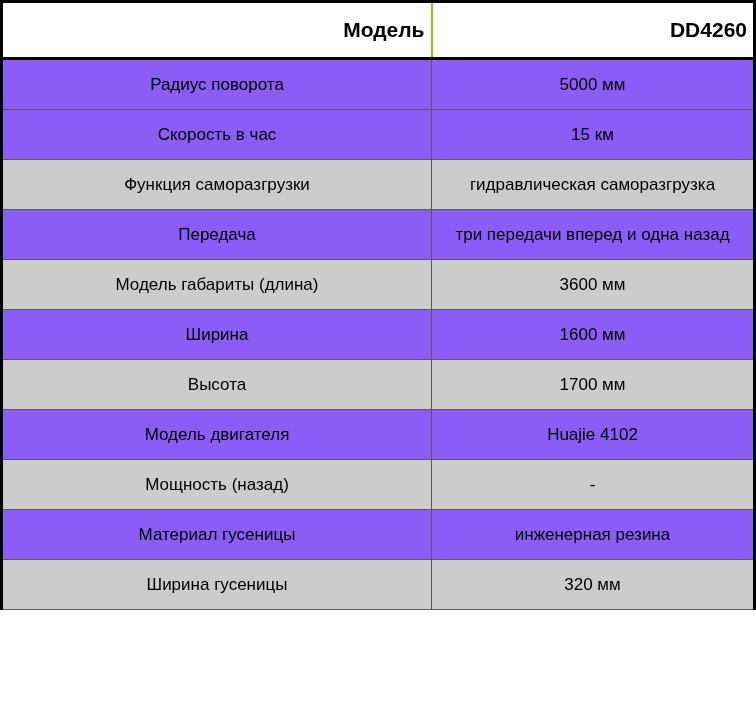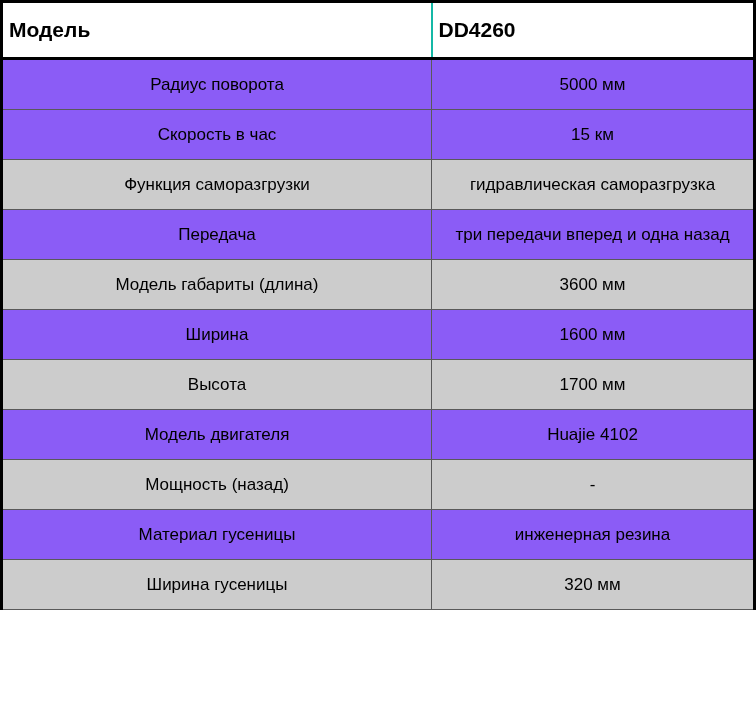--- a/index.html
+++ b/index.html
@@ -23,27 +23,27 @@
     border-bottom: 1px solid #595959;
   }
   col.c1 { width: 430px; }
   col.c2 { width: 323px; }
   th {
     height: 50px;
     background: #ffffff;
     font-size: 21px;
     font-weight: bold;
     color: #000000;
-    text-align: left;
+    text-align: right;
     vertical-align: middle;
     border-bottom: 3px solid #000000;
     padding: 2px 6px;
   }
   th + th {
-    border-left: 2px solid #14b8a6;
+    border-left: 2px solid #84cc16;
   }
   td {
     height: 45px;
     font-size: 17px;
     color: #000000;
     text-align: center;
     vertical-align: middle;
     border: 1px solid #595959;
     padding: 2px 8px;
     white-space: pre-line;

